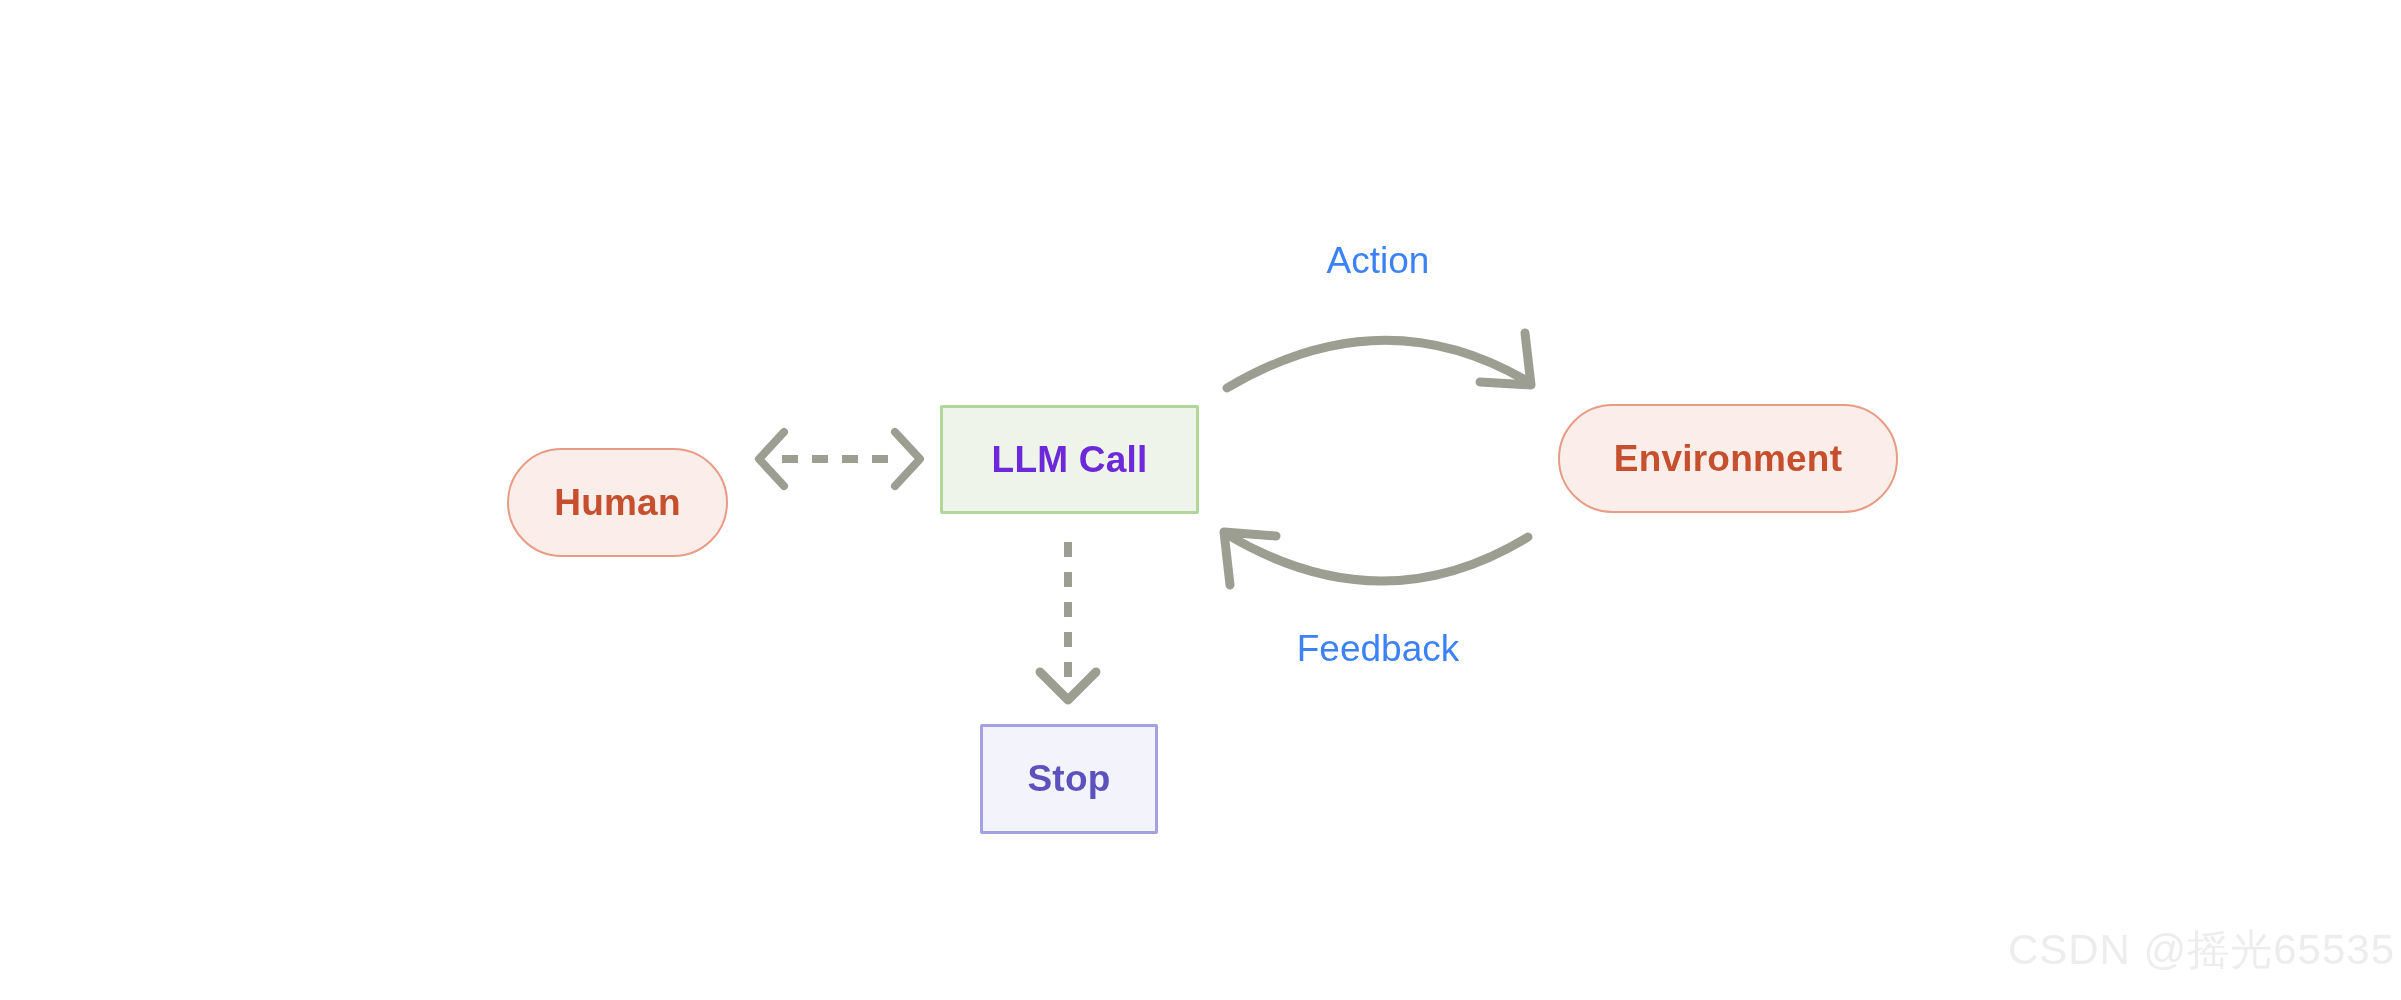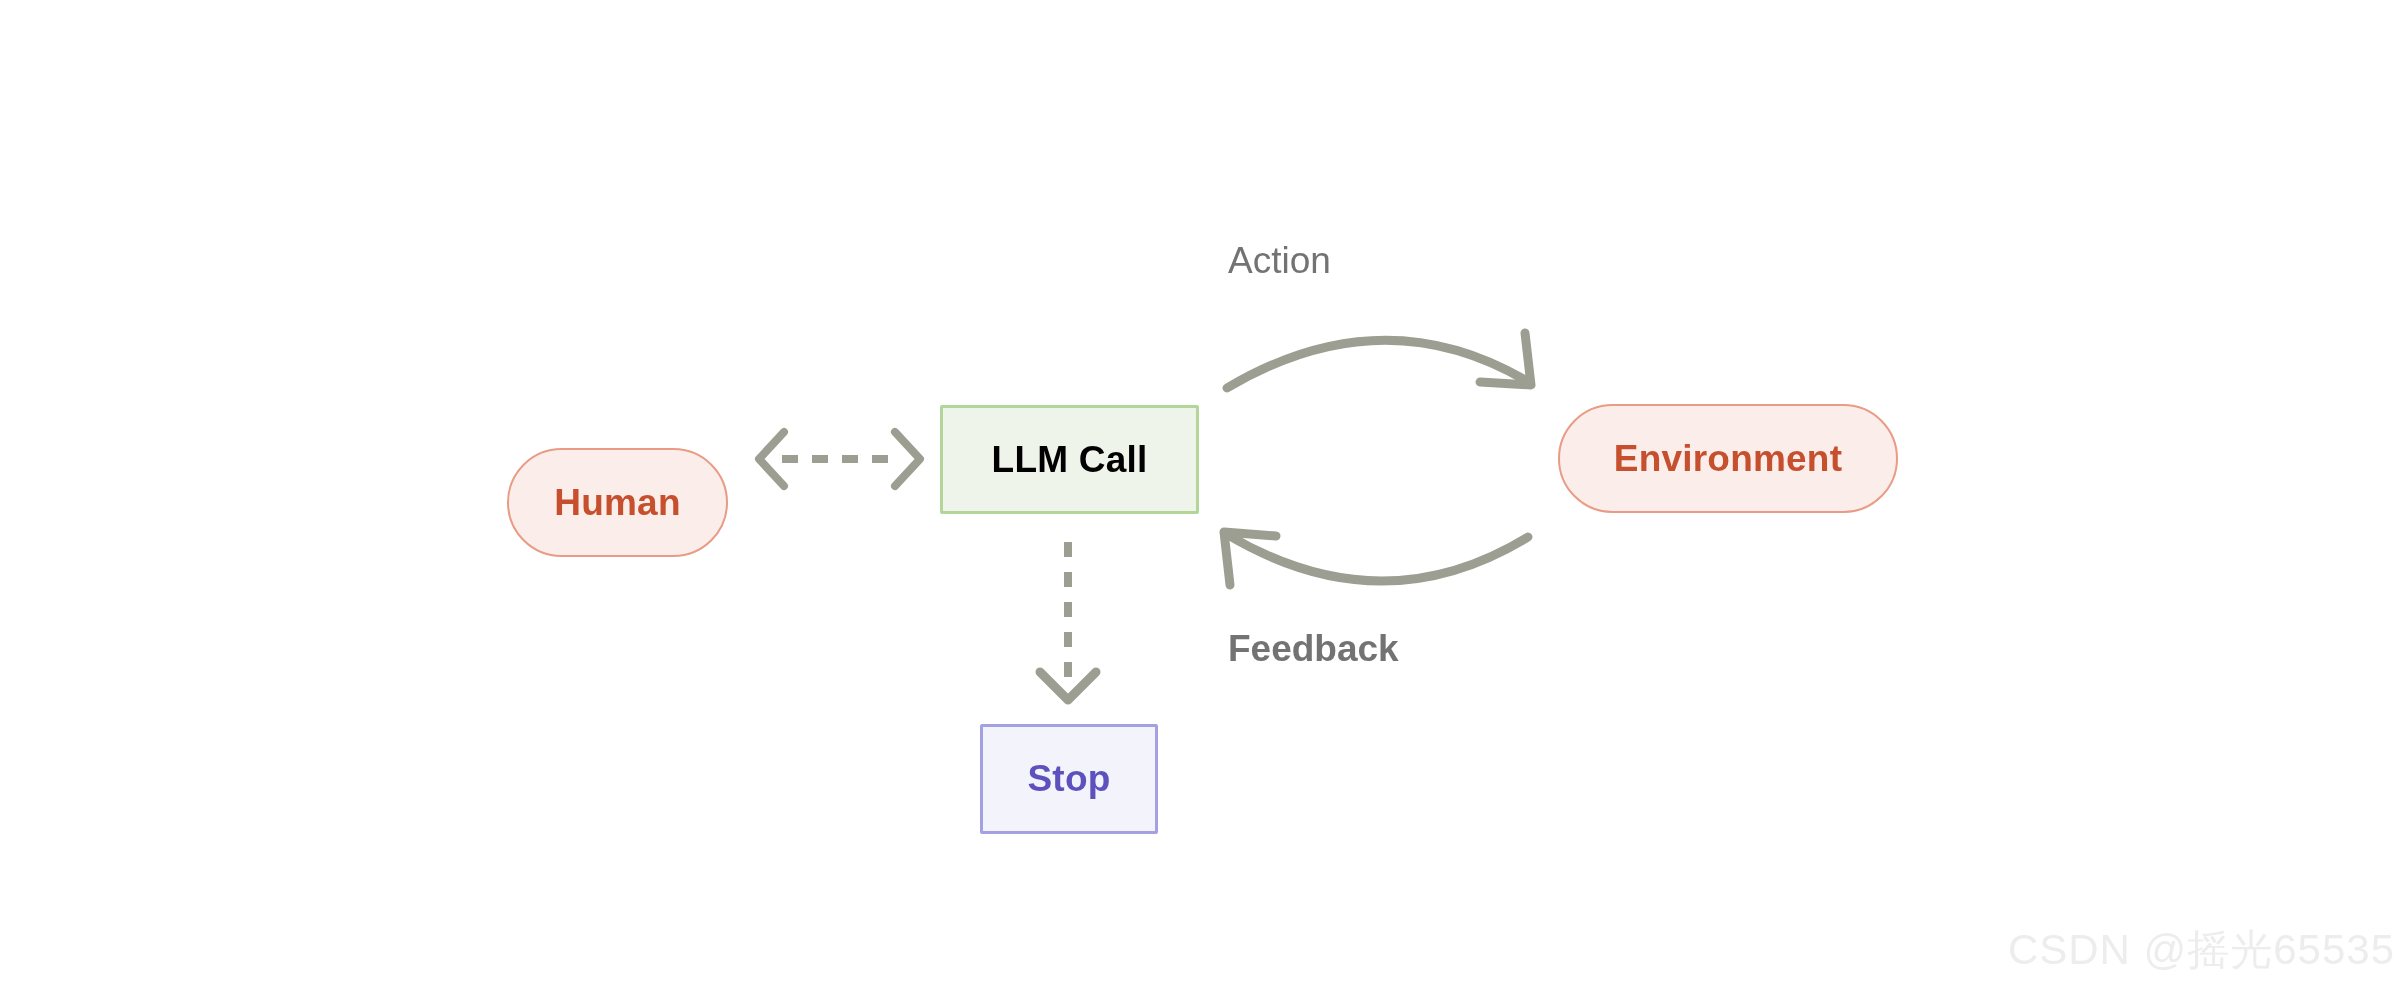--- a/index.html
+++ b/index.html
@@ -42,21 +42,21 @@
   }
   
   #node-llm-call {
     left: 940px;
     top: 405px;
     width: 259px;
     height: 109px;
     background: #eff4ea;
     border: 3px solid #b2d699;
     border-radius: 2px;
-    color: #000000;
+    color: #6d28d9;
     font-size: 37px;
   }
   
   #node-environment {
     left: 1558px;
     top: 404px;
     width: 340px;
     height: 109px;
     background: #fbeeea;
     border: 2px solid #e89b85;
@@ -71,36 +71,35 @@
     width: 178px;
     height: 110px;
     background: #f3f3fb;
     border: 3px solid #a3a1e2;
     border-radius: 2px;
     color: #5d52bd;
     font-size: 37px;
   }
   .edge-label {
     position: absolute;
-    color: #737373;
+    color: #3b82f6;
     font-size: 37px;
     font-weight: normal;
     white-space: nowrap;
-    text-align: left;
+    text-align: center;
   }
   #label-action {
     left: 1228px;
     top: 240px;
     width: 300px;
   }
   #label-feedback {
     left: 1228px;
     top: 628px;
     width: 300px;
-    font-weight: bold;
   }
   #edges-layer {
     position: absolute;
     left: 0;
     top: 0;
     width: 2401px;
     height: 1000px;
     pointer-events: none;
   }
   #watermark {

